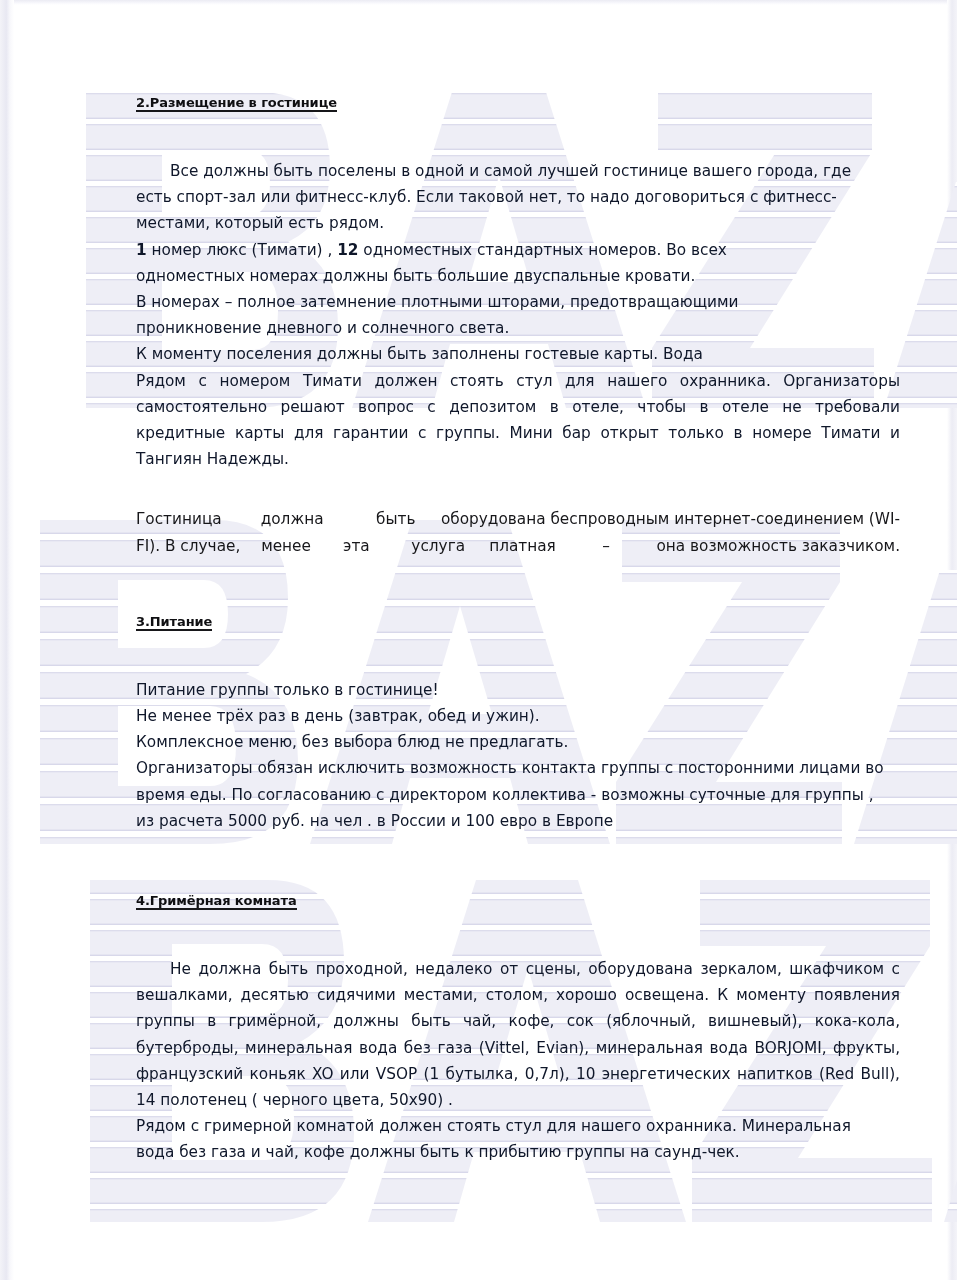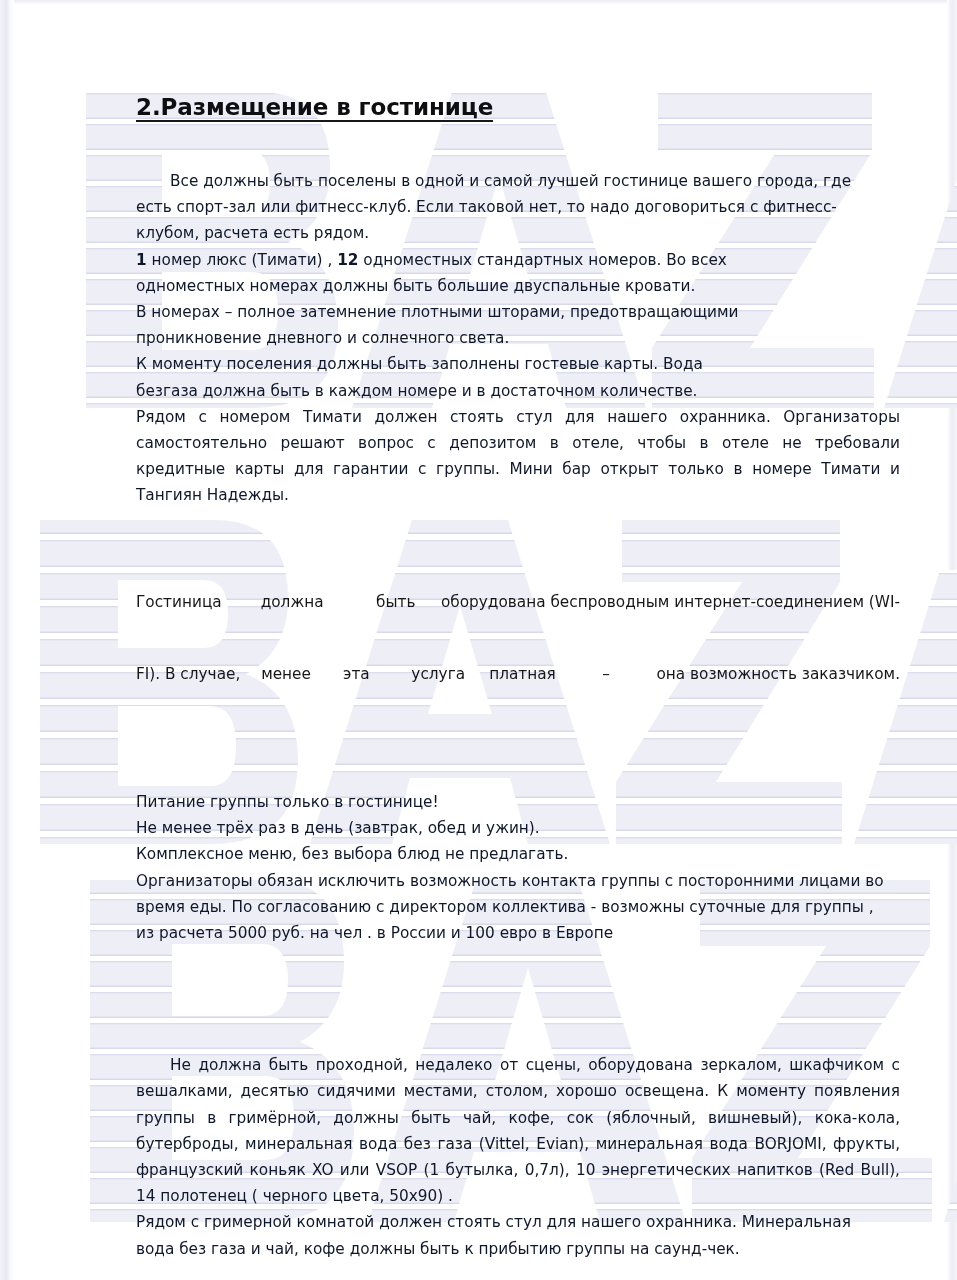--- a/index.html
+++ b/index.html
@@ -48,21 +48,21 @@
     left: 136px;
     top: 96px;
     width: 764px;
     z-index: 2;
     color: #17171a;
     font-size: 15.3px;
     line-height: 1.0;
   }
 
   h2.section-heading {
-    font-size: 23px;
+    font-size: 13px;
     font-weight: bold;
     margin: 0;
     padding: 0;
     letter-spacing: -0.1px;
     color: #0f0f12;
     white-space: nowrap;
   }
   h2.section-heading .h-underline {
     border-bottom: 2.2px solid #17171a;
     padding-bottom: 1px;
@@ -84,21 +84,20 @@
   .line-wrap { display: block; }
   .gap-lg { height: 34px; }
   .gap-xl { height: 46px; }
 
   .lh-wide  { line-height: 26.2px; }
 
   
   .wifi .line1, .wifi .line2 {
     display: flex;
     white-space: pre;
-    margin-top: 46px;
   }
   .wifi .sp-a { display: inline-block; width: 46px; }
   .wifi .sp-b { display: inline-block; width: 52px; }
   .wifi .sp-c { display: inline-block; width: 30px; }
   .wifi .sp-d { display: inline-block; width: 26px; }
   .wifi .sp-e { display: inline-block; width: 40px; }
   .wifi .sp-f { display: inline-block; width: 62px; }
   .wifi .sp-g { display: inline-block; width: 58px; }
 </style>
 </head>
@@ -180,53 +179,55 @@
 
     <h2 class="section-heading">
       <span class="h-underline"><span>2.</span><span>Размещение в гостинице</span></span>
     </h2>
 
     <div class="gap-xl"></div>
 
     <p class="para left lh-wide">
       <span class="line-wrap indent">Все должны быть поселены в одной и самой лучшей гостинице вашего города, где</span>
       <span class="line-wrap">есть спорт-зал или фитнесс-клуб. Если таковой нет, то надо договориться с фитнесс-</span>
-      <span class="line-wrap">клубом, расчета есть рядом.</span>
+      <span class="line-wrap">местами, который есть рядом.</span>
     </p>
 
     <p class="para left lh-wide">
       <span class="line-wrap u"><span class="b">1</span><span> номер люкс (Тимати) , </span><span class="b">12</span><span> одноместных стандартных номеров. Во всех</span></span>
       <span class="line-wrap u">одноместных номерах должны быть большие двуспальные кровати.</span>
     </p>
 
     <p class="para left lh-wide">
       <span class="line-wrap">В номерах – полное затемнение плотными шторами, предотвращающими</span>
       <span class="line-wrap">проникновение дневного и солнечного света.</span>
     </p>
 
     <p class="para left lh-wide">
       <span class="line-wrap">К моменту поселения должны быть заполнены гостевые карты. Вода</span>
-      <span class="line-wrap">безгаза должна быть в каждом номере и в достаточном количестве.</span>
     </p>
 
     <p class="para just lh-wide">Рядом с номером Тимати должен стоять стул для нашего охранника. Организаторы самостоятельно решают вопрос с депозитом в отеле, чтобы в отеле не требовали кредитные карты для гарантии с группы. Мини бар открыт только в номере Тимати и Тангиян Надежды.</p>
 
     <div class="gap-lg"></div>
 
     <div class="para wifi lh-wide">
       <span class="line1">
         <span>Гостиница</span><span class="sp-a"></span><span>должна</span><span class="sp-f"></span><span>быть</span><span class="sp-c"></span><span>оборудована беспроводным интернет-соединением (WI-</span>
       </span>
       <span class="line2">
         <span>FI). В случае,</span><span class="sp-d"></span><span>менее</span><span class="sp-e"></span><span>эта</span><span class="sp-b"></span><span>услуга</span><span class="sp-c"></span><span>платная</span><span class="sp-g"></span><span>–</span><span class="sp-g"></span><span>она возможность заказчиком.</span>
       </span>
     </div>
 
     <div style="height:56px"></div>
 
+    <h2 class="section-heading">
+      <span class="h-underline"><span>3.</span><span>Питание</span></span>
+    </h2>
 
     <div class="gap-xl"></div>
 
     <p class="para left lh-wide">
       <span class="line-wrap u">Питание группы только в гостинице!</span>
     </p>
 
     <p class="para left lh-wide">
       <span class="line-wrap">Не менее трёх раз в день (завтрак, обед и ужин).</span>
     </p>
@@ -236,20 +237,23 @@
     </p>
 
     <p class="para left lh-wide">
       <span class="line-wrap">Организаторы обязан исключить возможность контакта группы с посторонними лицами во</span>
       <span class="line-wrap">время еды. По согласованию с директором коллектива - возможны суточные для группы ,</span>
       <span class="line-wrap">из расчета 5000 руб. на чел . в России и 100 евро в Европе</span>
     </p>
 
     <div style="height:60px"></div>
 
+    <h2 class="section-heading">
+      <span class="h-underline"><span>4.</span><span>Гримёрная комната</span></span>
+    </h2>
 
     <div class="gap-xl"></div>
 
     <p class="para just indent lh-wide">Не должна быть проходной, недалеко от сцены, оборудована зеркалом, шкафчиком с вешалками, десятью сидячими местами, столом, хорошо освещена. К моменту появления группы в гримёрной, должны быть чай, кофе, сок (яблочный, вишневый), кока-кола, бутерброды, минеральная вода без газа (Vittel, Evian), минеральная вода BORJOMI, фрукты, французский коньяк XO или VSOP (1 бутылка, 0,7л), 10 энергетических напитков (Red Bull), 14 полотенец ( черного цвета, 50x90) .</p>
 
     <p class="para left lh-wide">
       <span class="line-wrap">Рядом с гримерной комнатой должен стоять стул для нашего охранника. Минеральная</span>
       <span class="line-wrap">вода без газа и чай, кофе должны быть к прибытию группы на саунд-чек.</span>
     </p>
 

